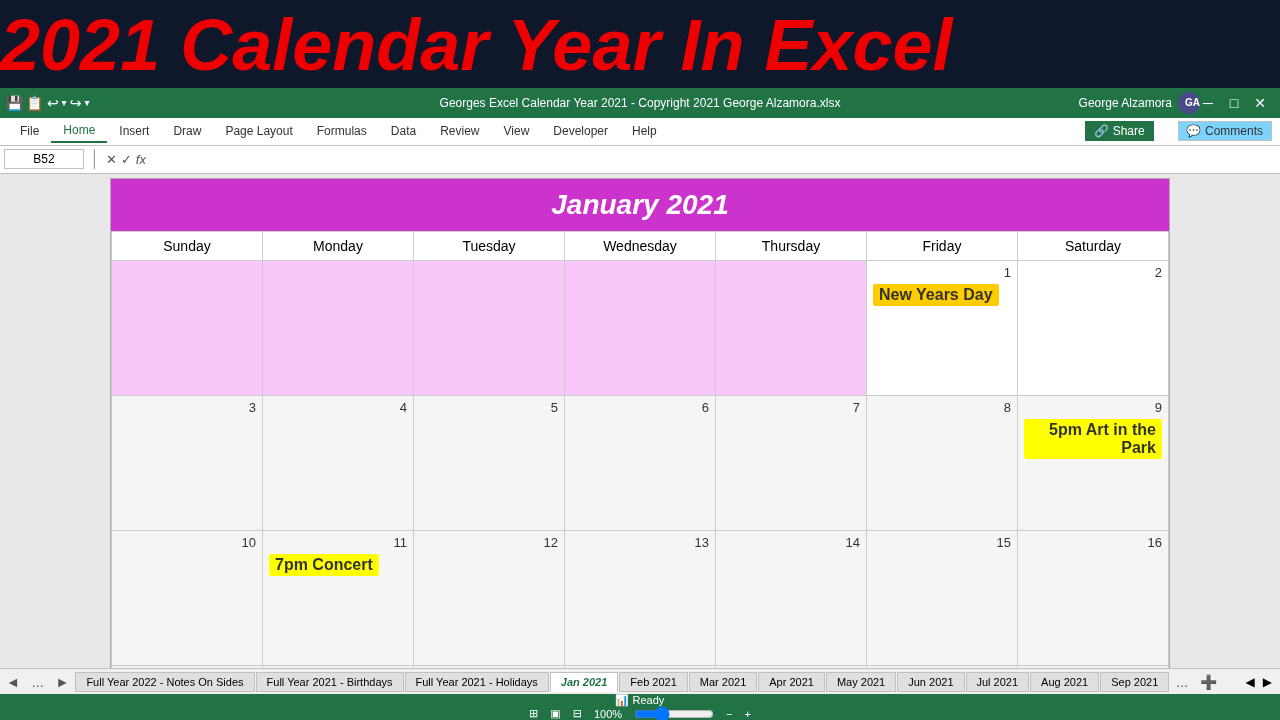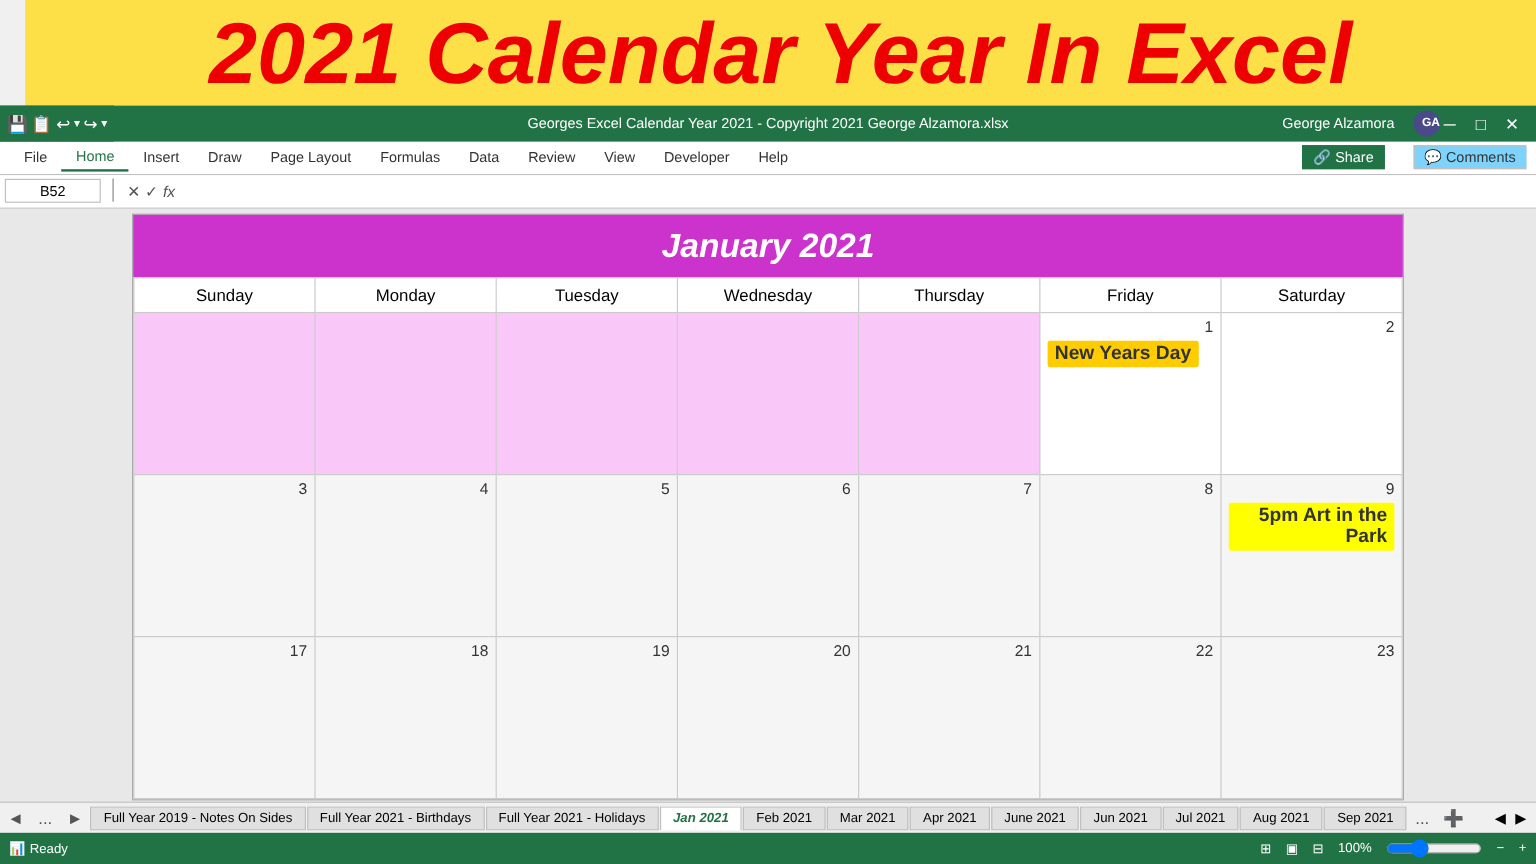--- a/index.html
+++ b/index.html
@@ -1,23 +1,21 @@
 <!DOCTYPE html>
 <html><head>
   <meta charset="utf-8">
   <style>
     * { margin: 0; padding: 0; box-sizing: border-box; }
     body { font-family: 'Segoe UI', Arial, sans-serif; background: #f0f0f0; width: 1280px; height: 720px; overflow: hidden; }
 
     
     .title-banner {
-      background: #fde047;
-      text-align: center;
+      background: #0f172a;
       padding: 8px 0 4px 0;
-      margin-left: 21px;
     }
     .title-banner h1 {
       font-size: 72px;
       font-weight: 900;
       color: #e00;
       font-style: italic;
       line-height: 1.05;
     }
 
     
@@ -167,20 +165,21 @@
       position: absolute;
       bottom: 0; left: 0; right: 0;
       height: 26px;
       background: #217346;
       color: white;
       font-size: 11px;
       display: flex;
       align-items: center;
       padding: 0 8px;
       justify-content: space-between;
+      flex-direction: column;
     }
     .status-right { display: flex; gap: 12px; align-items: center; }
 
     
     .ribbon-right {
       margin-left: auto;
       display: flex;
       align-items: center;
       gap: 24px;
     }
@@ -190,21 +189,21 @@
       cursor: pointer;
       padding: 2px 8px;
       border: 1px solid #c0c0c0;
       background: #7dd3fc;
     }
     .ribbon-btn.share { background: #217346; color: white; border-color: #217346; }
 
     
     .user-area {
       position: absolute; right: 80px;
-      display: flex; align-items: center; gap: 16px;
+      display: flex; align-items: center; gap: 6px;
       font-size: 12px; color: white;
     }
     .user-avatar {
       width: 22px; height: 22px; background: #4a4a8a;
       border-radius: 50%; display: flex; align-items: center;
       justify-content: flex-end; font-size: 10px; font-weight: bold;
       color: white;
     }
   </style>
 </head>
@@ -319,20 +318,41 @@
             <td class="light-gray">
               <div class="day-number">7</div>
             </td>
             <td class="light-gray">
               <div class="day-number">8</div>
             </td>
             <td class="light-gray"><div class="day-number">9</div><span class="event-label event-yellow">5pm Art in the Park</span></td>
           </tr>
           <tr>
             <td class="light-gray">
+              <div class="day-number">10</div>
+            </td>
+            <td class="light-gray"><div class="day-number">11</div><span class="event-label event-yellow">7pm Concert</span></td>
+            <td class="light-gray">
+              <div class="day-number">12</div>
+            </td>
+            <td class="light-gray">
+              <div class="day-number">13</div>
+            </td>
+            <td class="light-gray">
+              <div class="day-number">14</div>
+            </td>
+            <td class="light-gray">
+              <div class="day-number">15</div>
+            </td>
+            <td class="light-gray">
+              <div class="day-number">16</div>
+            </td>
+          </tr>
+          <tr>
+            <td class="light-gray">
               <div class="day-number">17</div>
             </td>
             <td class="light-gray">
               <div class="day-number">18</div>
             </td>
             <td class="light-gray">
               <div class="day-number">19</div>
             </td>
             <td class="light-gray">
               <div class="day-number">20</div>
@@ -350,28 +370,28 @@
         </tbody>
     </table>
   </div>
 </div>
 
 <div class="sheet-tabs-area">
   <span class="sheet-nav">◄</span>
   <span class="sheet-nav">...</span>
   <span class="sheet-nav">►</span>
   <div id="sheet-tabs-container" style="display:flex; overflow:hidden;">
-      <div class="sheet-tab">Full Year 2019 - Notes On Sides</div>
+      <div class="sheet-tab">Full Year 2022 - Notes On Sides</div>
       <div class="sheet-tab">Full Year 2021 - Birthdays</div>
       <div class="sheet-tab">Full Year 2021 - Holidays</div>
       <div class="sheet-tab active">Jan 2021</div>
       <div class="sheet-tab">Feb 2021</div>
       <div class="sheet-tab">Mar 2021</div>
       <div class="sheet-tab">Apr 2021</div>
-      <div class="sheet-tab">June 2021</div>
+      <div class="sheet-tab">May 2021</div>
       <div class="sheet-tab">Jun 2021</div>
       <div class="sheet-tab">Jul 2021</div>
       <div class="sheet-tab">Aug 2021</div>
       <div class="sheet-tab">Sep 2021</div>
     </div>
   <span class="sheet-nav">...</span>
   <span class="sheet-nav">➕</span>
   <div style="margin-left:auto; display:flex; align-items:center; gap:8px; padding-right:8px;">
     <span style="cursor:pointer;font-size:12px;">◀</span>
     <span style="cursor:pointer;font-size:12px;">▶</span>

